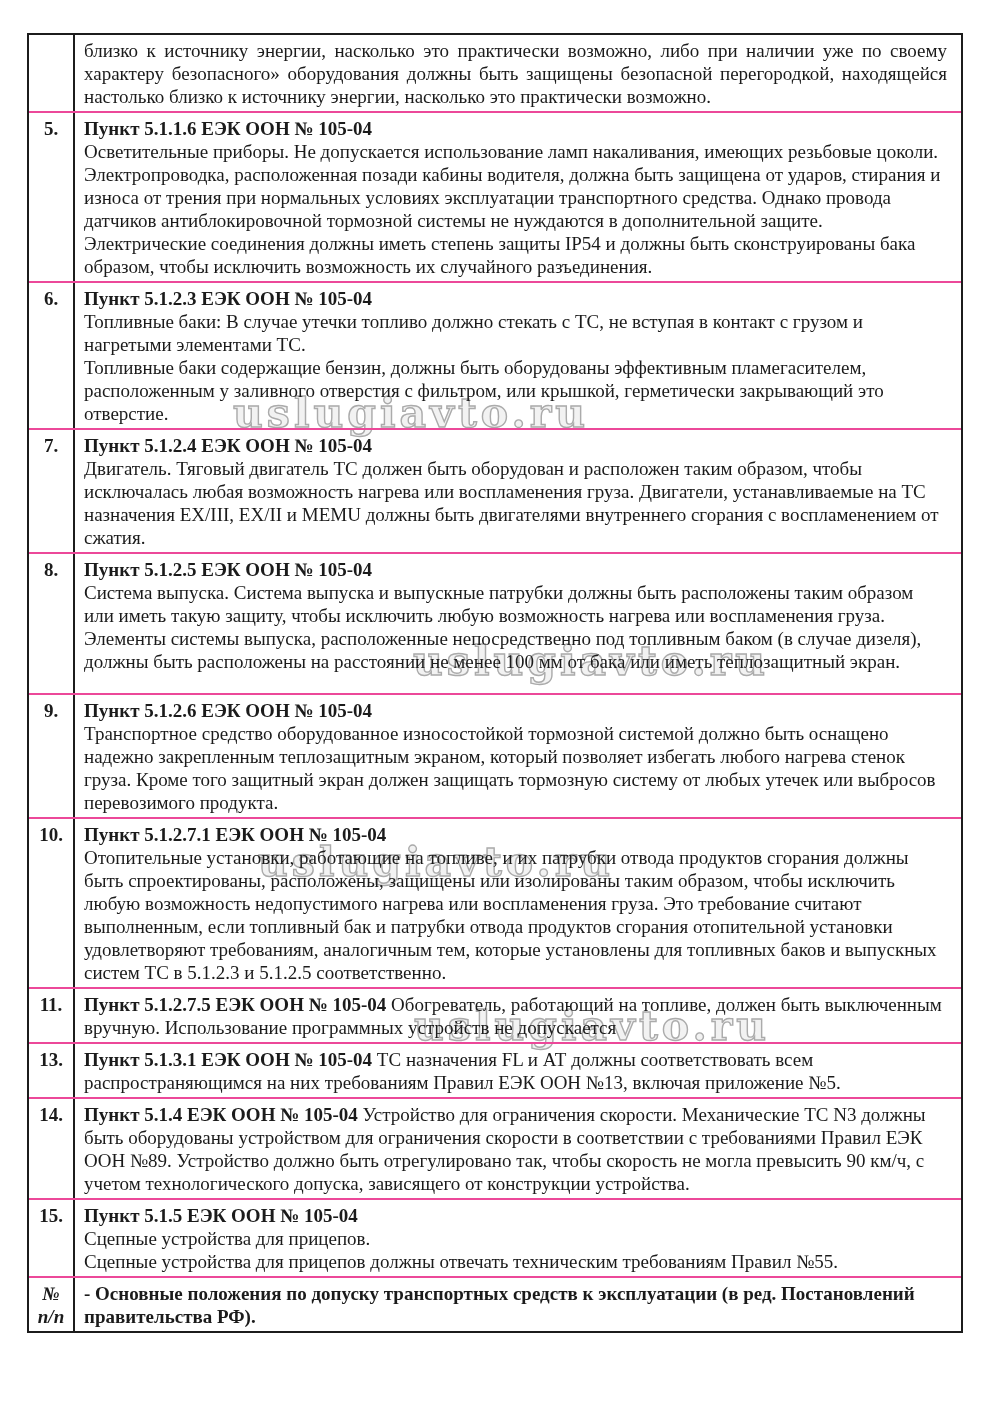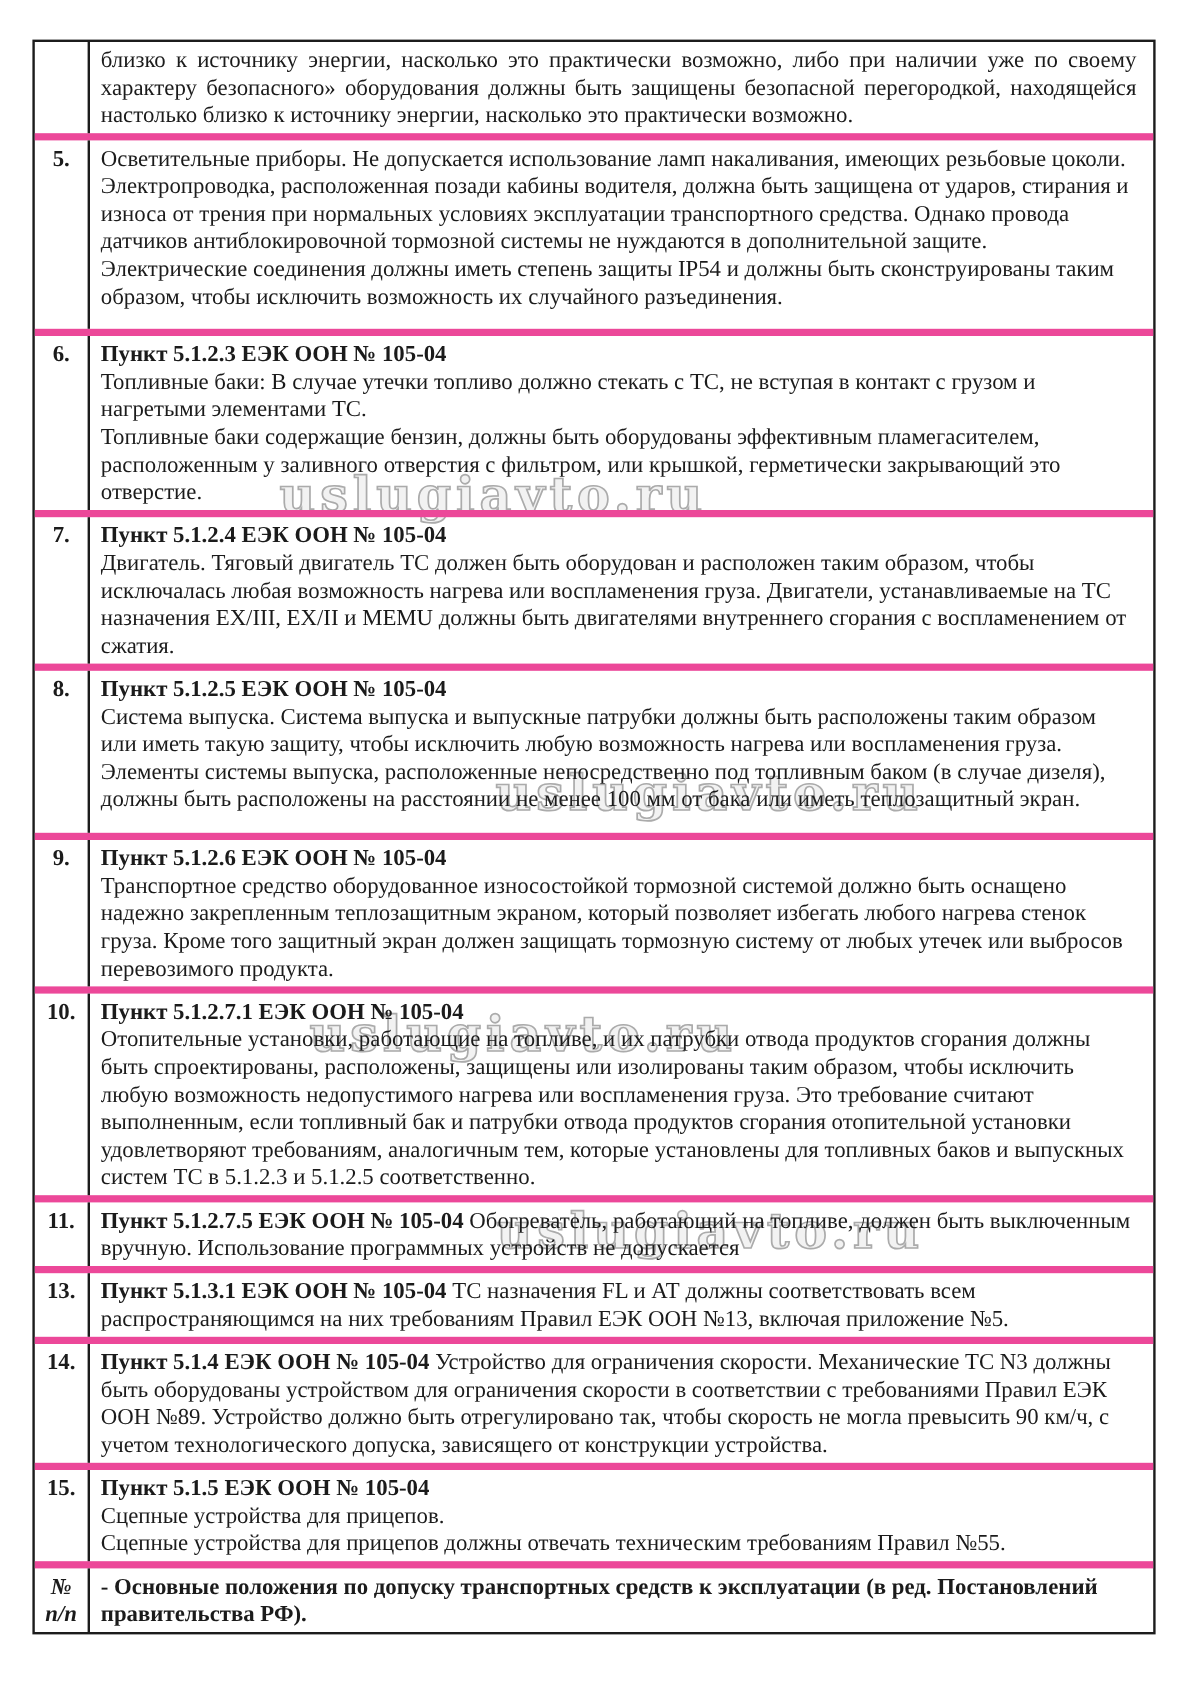--- a/index.html
+++ b/index.html
@@ -29,21 +29,21 @@
   }
 
   .doc-table {
     position: absolute;
     left: 27px; top: 33px;
     width: 936px;
     border: 2px solid #1c1c1c;
     z-index: 1;
     background: transparent;
   }
-  .trow { display: flex; border-bottom: 6px solid #ec4899; }
+  .trow { display: flex; border-bottom: 2px solid #ec4899; }
   .trow:last-child { border-bottom: none; }
   .num-cell {
     width: 46px; flex: 0 0 46px;
     border-right: 2px solid #1c1c1c;
     text-align: center;
     font-weight: bold;
     font-size: 19px;
     line-height: 23px;
     padding-top: 4px;
   }
@@ -75,23 +75,24 @@
     <div class="trow" style="min-height:72px">
       <div class="num-cell"></div>
       <div class="text-cell">
         <p class="justify">близко к источнику энергии, насколько это практически возможно, либо при наличии уже по своему характеру безопасного» оборудования должны быть защищены безопасной перегородкой, находящейся настолько близко к источнику энергии, насколько это практически возможно.</p>
       </div>
     </div>
 
     <div class="trow" style="min-height:163px">
       <div class="num-cell">5.</div>
       <div class="text-cell">
+        <p class="hdr">Пункт 5.1.1.6 ЕЭК ООН № 105-04</p>
         <p>Осветительные приборы. Не допускается использование ламп накаливания, имеющих резьбовые цоколи.</p>
         <p>Электропроводка, расположенная позади кабины водителя, должна быть защищена от ударов, стирания и износа от трения при нормальных условиях эксплуатации транспортного средства. Однако провода датчиков антиблокировочной тормозной системы не нуждаются в дополнительной защите.</p>
-        <p>Электрические соединения должны иметь степень защиты IP54 и должны быть сконструированы таким образом, чтобы исключить возможность их случайного разъединения.</p>
+        <p>Электрические соединения должны иметь степень защиты IP54 и должны быть сконструированы бака образом, чтобы исключить возможность их случайного разъединения.</p>
       </div>
     </div>
 
     <div class="trow" style="min-height:139px">
       <div class="num-cell">6.</div>
       <div class="text-cell">
         <p class="hdr">Пункт 5.1.2.3 ЕЭК ООН № 105-04</p>
         <p>Топливные баки: В случае утечки топливо должно стекать с ТС, не вступая в контакт с грузом и нагретыми элементами ТС.</p>
         <p>Топливные баки содержащие бензин, должны быть оборудованы эффективным пламегасителем, расположенным у заливного отверстия с фильтром, или крышкой, герметически закрывающий это отверстие.</p>
       </div>

